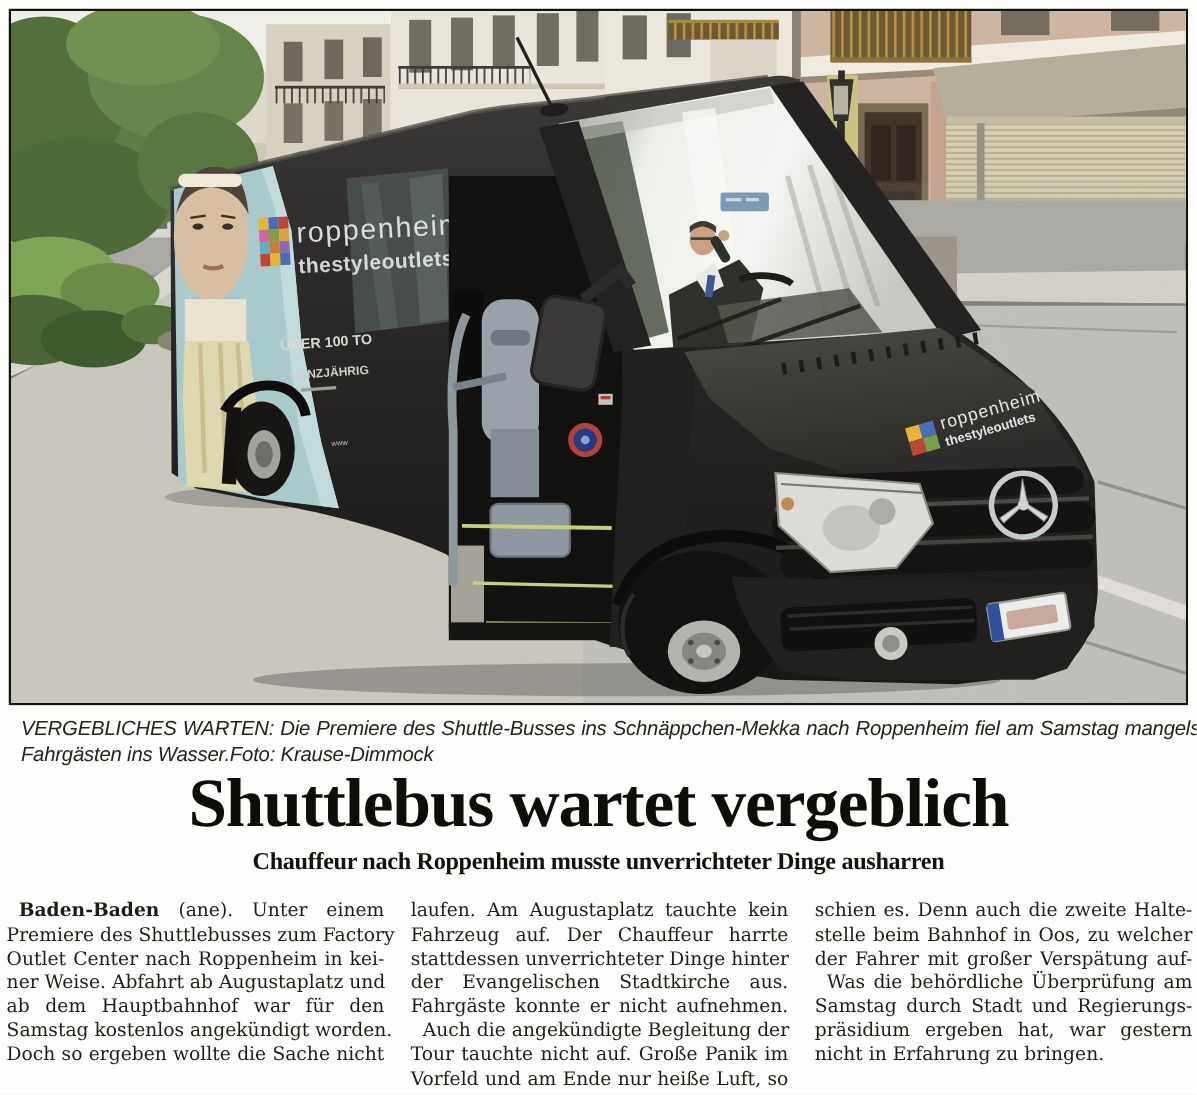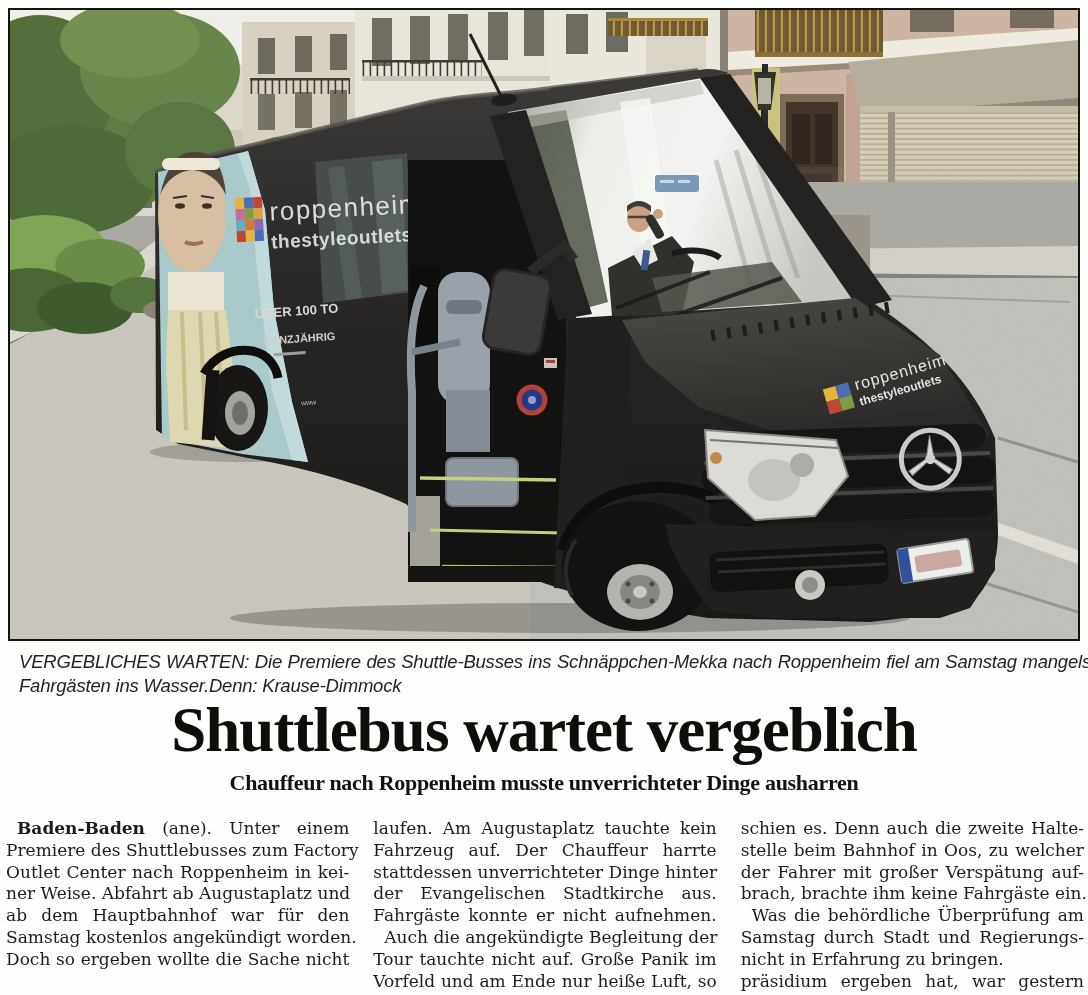--- a/index.html
+++ b/index.html
@@ -400,21 +400,21 @@
         </g>
       </g>
     </g>
   </svg>
   </div>
 
   <div class="caption">
     <div class="cap-line1">VERGEBLICHES WARTEN: Die Premiere des Shuttle-Busses ins Schnäppchen-Mekka nach Roppenheim fiel am Samstag mangels</div>
     <div class="cap-line2">
       <span>Fahrgästen ins Wasser.</span>
-      <span>Denn: Krause-Dimmock</span>
+      <span>Foto: Krause-Dimmock</span>
     </div>
   </div>
 
   <div class="headline">Shuttlebus wartet vergeblich</div>
   <div class="subheadline">Chauffeur nach Roppenheim musste unverrichteter Dinge ausharren</div>
 
   <div class="columns">
       <div class="col">
         <div class="line indent"><b>Baden-Baden</b> (ane). Unter einem</div>
         <div class="line">Premiere des Shuttlebusses zum Factory</div>
@@ -431,21 +431,20 @@
         <div class="line">der Evangelischen Stadtkirche aus.</div>
         <div class="line">Fahrgäste konnte er nicht aufnehmen.</div>
         <div class="line indent">Auch die angekündigte Begleitung der</div>
         <div class="line">Tour tauchte nicht auf. Große Panik im</div>
         <div class="line">Vorfeld und am Ende nur heiße Luft, so</div>
       </div>
       <div class="col">
         <div class="line">schien es. Denn auch die zweite Halte-</div>
         <div class="line">stelle beim Bahnhof in Oos, zu welcher</div>
         <div class="line">der Fahrer mit großer Verspätung auf-</div>
-        <div class="line">brach, brachte ihm keine Fahrgäste ein.</div>
         <div class="line indent">Was die behördliche Überprüfung am</div>
         <div class="line">Samstag durch Stadt und Regierungs-</div>
+        <div class="line">präsidium ergeben hat, war gestern</div>
         <div class="line flush">nicht in Erfahrung zu bringen.</div>
-        <div class="line">präsidium ergeben hat, war gestern</div>
       </div>
     </div>
 
 </div>
 
 </body></html>

